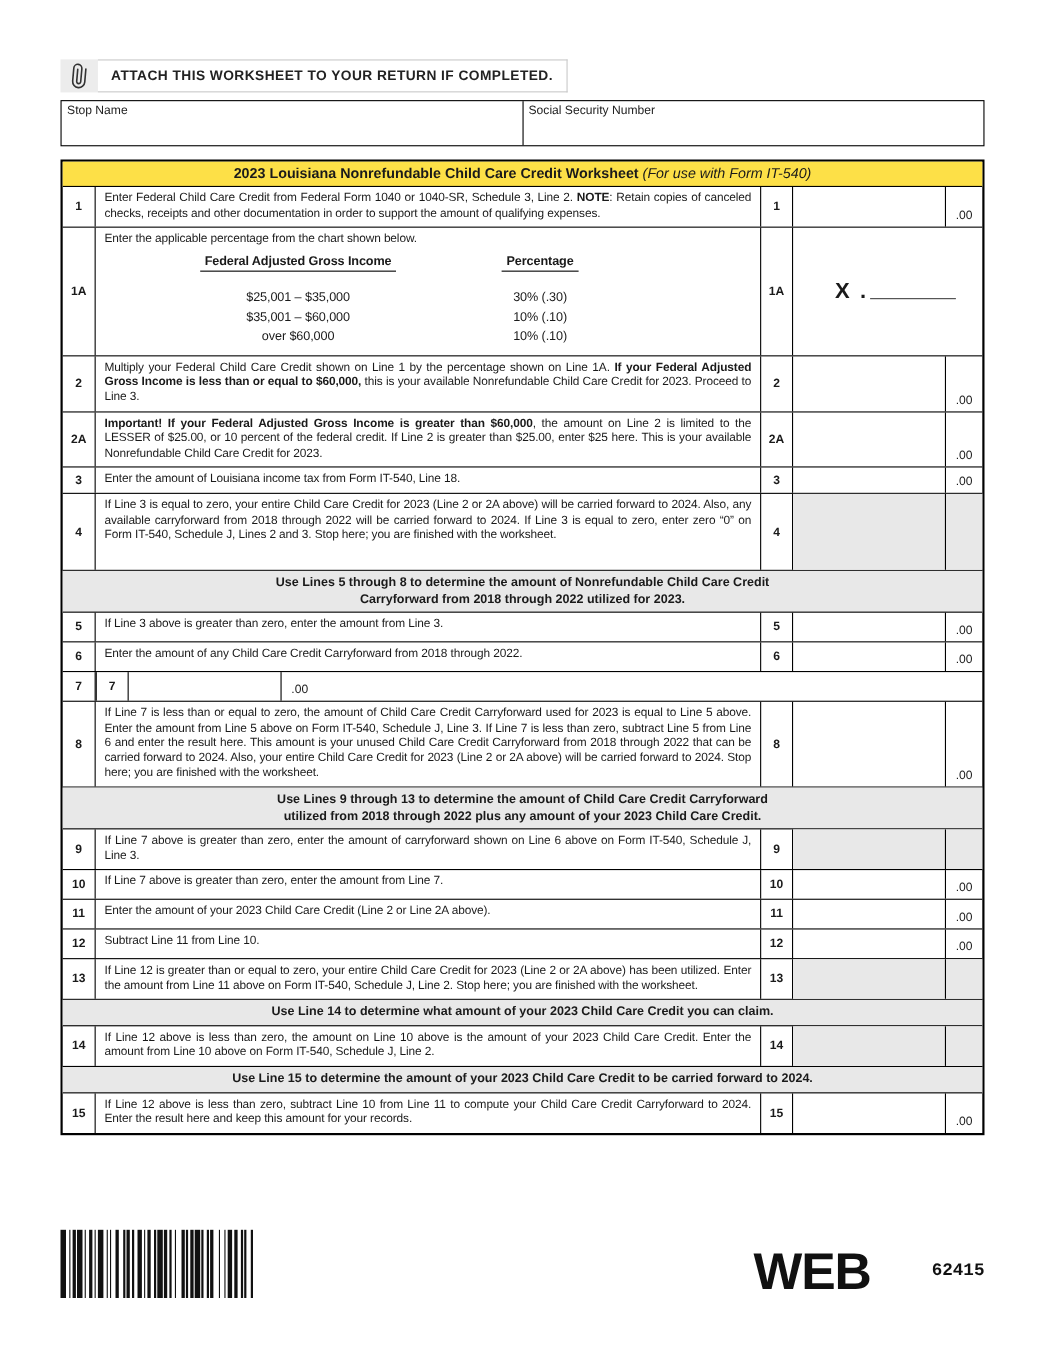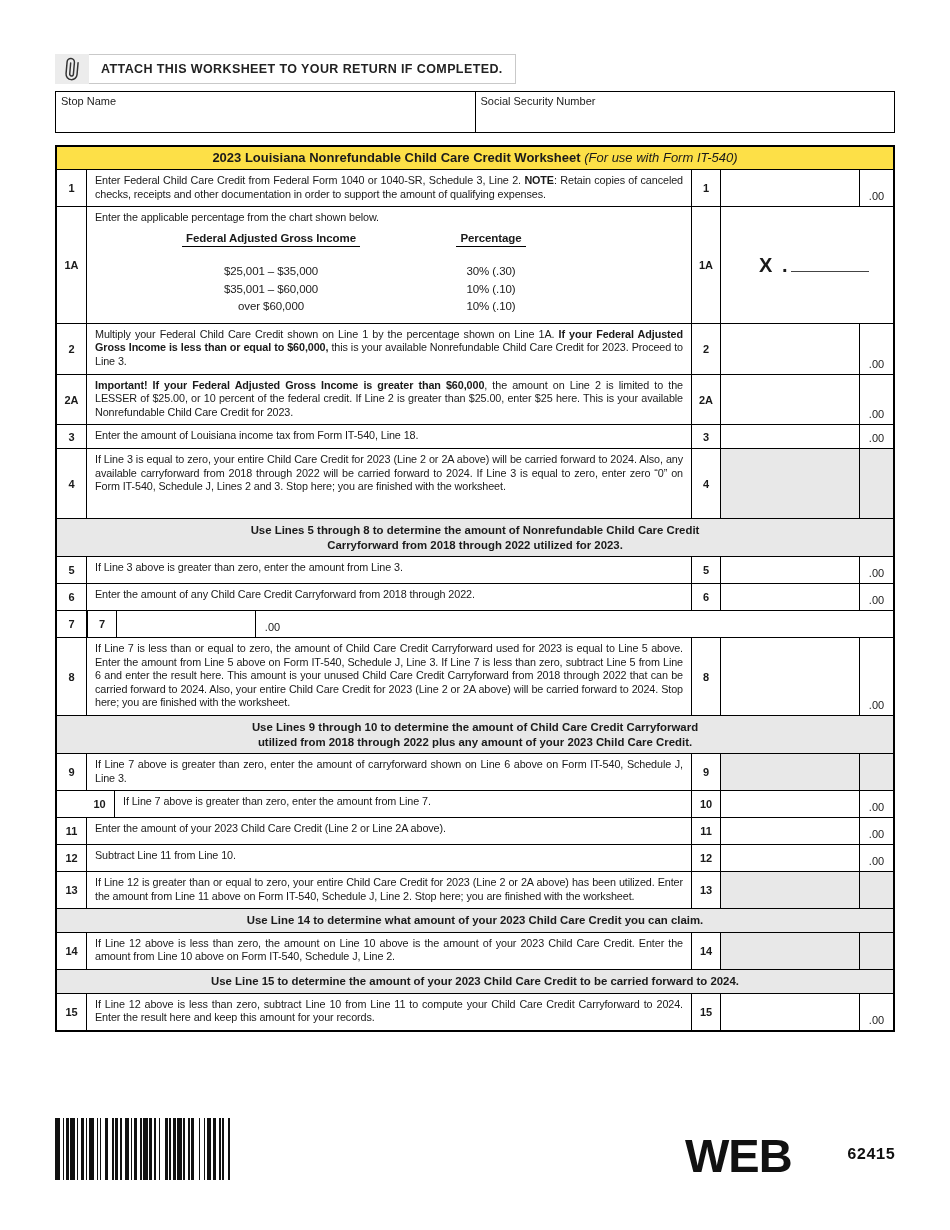--- a/index.html
+++ b/index.html
@@ -201,33 +201,33 @@
         <div class="wrow">
           <div class="numcell left">8</div>
           <div class="desc"><span>If Line 7 is less than or equal to zero, the amount of Child Care Credit Carryforward used for 2023 is equal to Line 5 above. Enter the amount from Line 5 above on Form IT-540, Schedule J, Line 3. If Line 7 is less than zero, subtract Line 5 from Line 6 and enter the result here. This amount is your unused Child Care Credit Carryforward from 2018 through 2022 that can be carried forward to 2024. Also, your entire Child Care Credit for 2023 (Line 2 or 2A above) will be carried forward to 2024. Stop here; you are finished with the worksheet.</span></div>
           <div class="numcell right">8</div>
           <div class="amtwrap">
             <div class="amt-entry"></div>
             <div class="amt-cents">.00</div>
           </div>
         </div>
         <div class="section-row">
-          <div>Use Lines 9 through 10 to determine the amount of Child Care Credit Carryforward</div>
+          <div>Use Lines 9 through 13 to determine the amount of Child Care Credit Carryforward</div>
           <div>utilized from 2018 through 2022 plus any amount of your 2023 Child Care Credit.</div>
         </div>
         <div class="wrow">
           <div class="numcell left">9</div>
           <div class="desc"><span>If Line 7 above is greater than zero, enter the amount of carryforward shown on Line 6 above on Form IT-540, Schedule J, Line 3.</span></div>
           <div class="numcell right">9</div>
           <div class="amtwrap shaded">
             <div class="amt-entry"></div>
             <div class="amt-cents"></div>
           </div>
         </div>
-        <div class="wrow" style="min-height: 27px; padding-left: 28px;">
+        <div class="wrow" style="min-height: 27px;">
           <div class="numcell left">10</div>
           <div class="desc"><span>If Line 7 above is greater than zero, enter the amount from Line 7.</span></div>
           <div class="numcell right">10</div>
           <div class="amtwrap">
             <div class="amt-entry"></div>
             <div class="amt-cents">.00</div>
           </div>
         </div>
         <div class="wrow" style="min-height: 27px;">
           <div class="numcell left">11</div>

